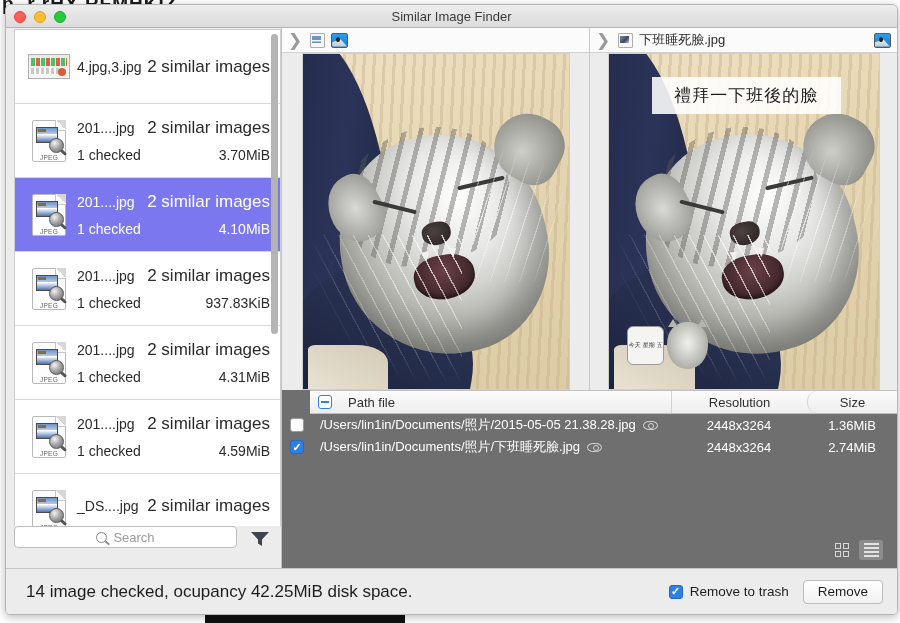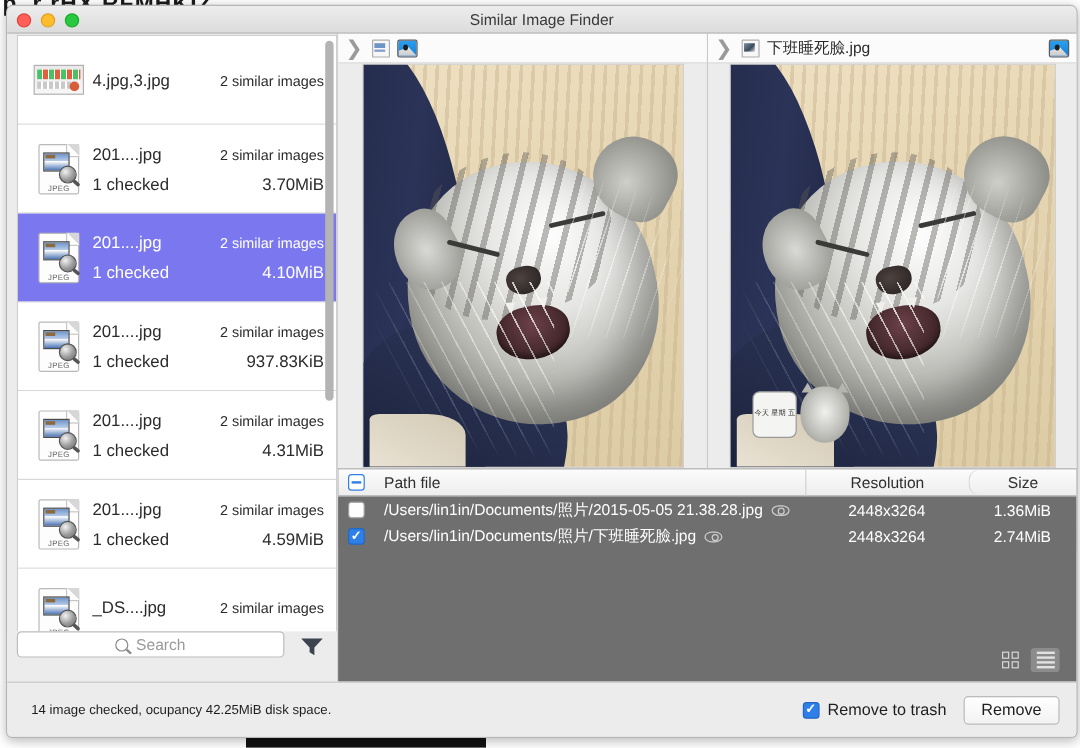--- a/index.html
+++ b/index.html
@@ -139,21 +139,21 @@
     background: repeating-linear-gradient(90deg,#c9c9c9 0 3px,#ffffff 3px 5px);
   }
   .thumb-icon .blob {
     position:absolute; right:3px; bottom:2px; width:8px; height:8px;
     border-radius:50%; background:#d85c3a;
   }
 
   .group-text { flex: 1; display: flex; flex-direction: column; gap: 9px; padding-left: 2px; }
   .grow { display: flex; justify-content: space-between; align-items: baseline; }
   .g-name  { font-size: 14px; color: #2b2b2b; }
-  .g-count { font-size: 12px; color: #2b2b2b; }
+  .g-count { font-size: 17px; color: #2b2b2b; }
   .g-sub   { font-size: 14px; color: #2b2b2b; }
   .g-size  { font-size: 14px; color: #2b2b2b; }
   .group-row.selected .g-name,
   .group-row.selected .g-count,
   .group-row.selected .g-sub,
   .group-row.selected .g-size { color: #ffffff; }
 
   
   #left-scrollbar {
     position: absolute; right: 2px; top: 4px; width: 7px; height: 300px;
@@ -344,21 +344,21 @@
   }
   .sticker .face:before { left:1px; }
   .sticker .face:after  { right:1px; }
 
   
   #table-wrap { flex: 1; display: flex; flex-direction: column; min-height: 0; background: #6f6f6f; }
   #table-head {
     flex: 0 0 24px; display: flex; align-items: center;
     background: linear-gradient(to bottom,#fcfcfc,#ededed);
     border-top: 1px solid #c0c0c0; border-bottom: 1px solid #c0c0c0;
-    font-size: 13px; color: #2f2f2f;
+    font-size: 13px; color: #2f2f2f; margin-left: 28px;
   }
   .th { display:flex; align-items:center; height:100%; padding: 0 8px; }
   .th.sep { border-left: 1px solid #d2d2d2; }
   .col-check { flex: 0 0 30px; justify-content: center; padding:0; }
   .col-path  { flex: 1; min-width: 0; }
   .col-res   { flex: 0 0 136px; justify-content: center; }
   .col-size  { flex: 0 0 90px; justify-content: center; border-radius: 10px; }
 
   .cb {
     width: 14px; height: 14px; border-radius: 3px;
@@ -405,21 +405,21 @@
   .list-ico { width: 15px; display: flex; flex-direction: column; gap: 2.5px; }
   .list-ico i { display:block; height: 1.6px; background: #e2e2e2; }
 
   
   #footer {
     flex: 0 0 46px; display: flex; align-items: center;
     padding: 0 14px 0 20px; background: #ececec;
     border-top: 1px solid #c8c8c8;
     position: relative;
   }
-  #status-text { flex: 1; font-size: 11px; color: #1e1e1e; }
+  #status-text { flex: 1; font-size: 17px; color: #1e1e1e; }
   #trash-wrap { display: flex; align-items: center; gap: 7px; margin-right: 14px; }
   #trash-label { font-size: 13.5px; color: #1e1e1e; }
   #remove-btn {
     height: 24px; padding: 0 14px;
     background: linear-gradient(to bottom,#ffffff,#f2f2f2);
     border: 1px solid #bcbcbc; border-radius: 4px;
     font-size: 13.5px; color: #1e1e1e;
     display: flex; align-items: center; justify-content: center;
   }
   #table-body-inner { position: relative; height: 100%; }
@@ -673,20 +673,23 @@
                 <div class="eye-l"></div>
                 <div class="eye-r"></div>
                 <div class="nose"></div>
                 <div class="mouth"></div>
                 <div class="fang1"></div>
                 <div class="fang2"></div>
                 <div class="whisk"></div>
                 <div class="whisk2"></div>
                 <div class="corner-w"></div>
               </div>
+              <div class="cn-overlay">
+                <span>禮拜一下班後的臉</span>
+              </div>
               <div class="sticker">
                 <span class="bubble">今天
 星期
 五</span>
                 <span class="face"></span>
               </div>
             </div>
           </div>
         </div>
 

